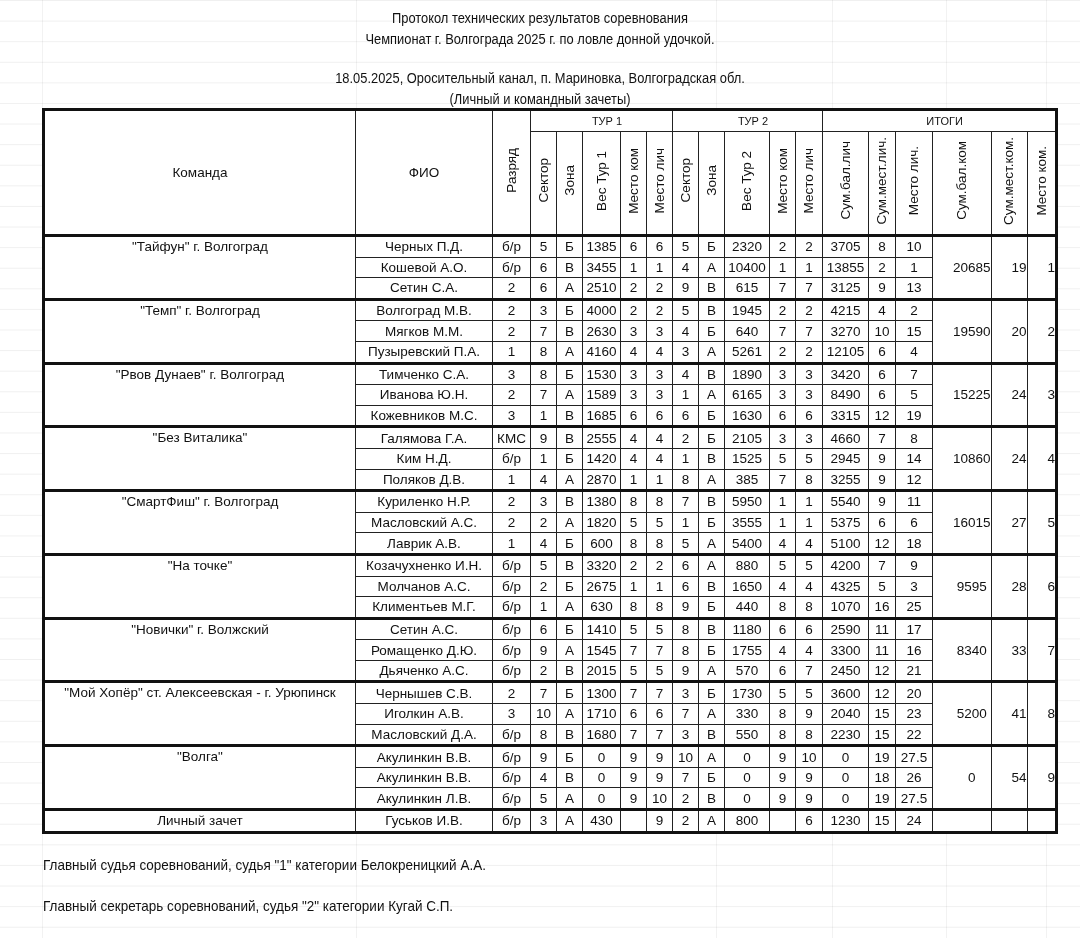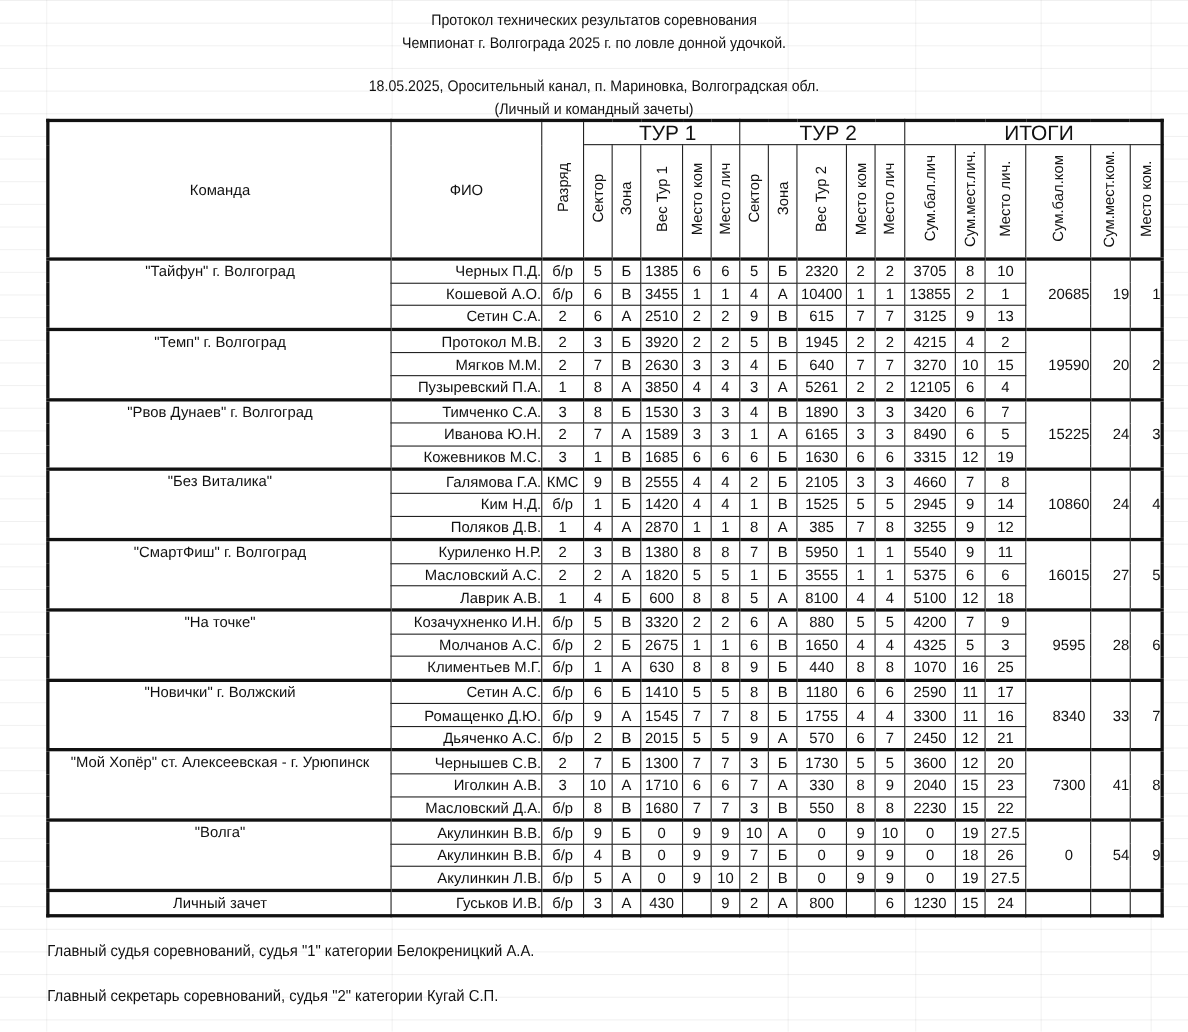--- a/index.html
+++ b/index.html
@@ -22,29 +22,29 @@
   table.protocol {
     position: absolute; left: 42px; top: 108px;
     border-collapse: collapse; background: #fff;
     border: 3px solid #111; table-layout: fixed;
   }
   table.protocol td, table.protocol th {
     border: 1px solid #222; padding: 0; text-align: center;
     font-size: 13.5px; font-weight: normal; height: 19.6px; line-height: 19px;
     white-space: nowrap; overflow: hidden;
   }
-  table.protocol th.grp { height: 20px; font-size: 19px; padding-left: 11px; }
+  table.protocol th.grp { height: 20px; font-size: 11px; padding-left: 11px; }
   table.protocol th.vert { height: 102px; vertical-align: middle; }
   .vtext {
     display: inline-block; writing-mode: vertical-rl; transform: rotate(180deg);
     font-size: 13.5px; line-height: 1; white-space: nowrap;
   }
   table.protocol tr.team-start td { border-top: 3px solid #111; }
   table.protocol td.team-name { vertical-align: top; text-align: center; overflow: visible; }
-  table.protocol td.fio { text-align: right; }
+  table.protocol td.fio { text-align: center; }
   table.protocol td.merged { vertical-align: middle; padding-left: 20px; }
   .footer-line {
     position: absolute; left: 43px; font-size: 14.5px; white-space: nowrap;
     font-family: "Liberation Sans", sans-serif; transform-origin: left; transform: scaleX(0.93);
   }
 </style>
 </head>
 <body>
 
 <div class="gridv" style="left:42px"></div>
@@ -160,25 +160,25 @@
         <td>В</td>
         <td>615</td>
         <td>7</td>
         <td>7</td>
         <td>3125</td>
         <td>9</td>
         <td>13</td>
       </tr>
       <tr class="team-start">
         <td rowspan="3" class="team-name">"Темп" г. Волгоград</td>
-        <td class="fio">Протокол М.В.</td>
-        <td>2</td>
-        <td>3</td>
-        <td>Б</td>
-        <td>3920</td>
+        <td class="fio">Волгоград М.В.</td>
+        <td>2</td>
+        <td>3</td>
+        <td>Б</td>
+        <td>4000</td>
         <td>2</td>
         <td>2</td>
         <td>5</td>
         <td>В</td>
         <td>1945</td>
         <td>2</td>
         <td>2</td>
         <td>4215</td>
         <td>4</td>
         <td>2</td>
@@ -201,21 +201,21 @@
         <td>7</td>
         <td>3270</td>
         <td>10</td>
         <td>15</td>
       </tr>
       <tr>
         <td class="fio">Пузыревский П.А.</td>
         <td>1</td>
         <td>8</td>
         <td>А</td>
-        <td>3850</td>
+        <td>4160</td>
         <td>4</td>
         <td>4</td>
         <td>3</td>
         <td>А</td>
         <td>5261</td>
         <td>2</td>
         <td>2</td>
         <td>12105</td>
         <td>6</td>
         <td>4</td>
@@ -371,21 +371,21 @@
       <tr>
         <td class="fio">Лаврик А.В.</td>
         <td>1</td>
         <td>4</td>
         <td>Б</td>
         <td>600</td>
         <td>8</td>
         <td>8</td>
         <td>5</td>
         <td>А</td>
-        <td>8100</td>
+        <td>5400</td>
         <td>4</td>
         <td>4</td>
         <td>5100</td>
         <td>12</td>
         <td>18</td>
       </tr>
       <tr class="team-start">
         <td rowspan="3" class="team-name">"На точке"</td>
         <td class="fio">Козачухненко И.Н.</td>
         <td>б/р</td>
@@ -505,21 +505,21 @@
         <td>7</td>
         <td>7</td>
         <td>3</td>
         <td>Б</td>
         <td>1730</td>
         <td>5</td>
         <td>5</td>
         <td>3600</td>
         <td>12</td>
         <td>20</td>
-        <td rowspan="3" class="merged">7300</td>
+        <td rowspan="3" class="merged">5200</td>
         <td rowspan="3" class="merged">41</td>
         <td rowspan="3" class="merged">8</td>
       </tr>
       <tr>
         <td class="fio">Иголкин А.В.</td>
         <td>3</td>
         <td>10</td>
         <td>А</td>
         <td>1710</td>
         <td>6</td>

